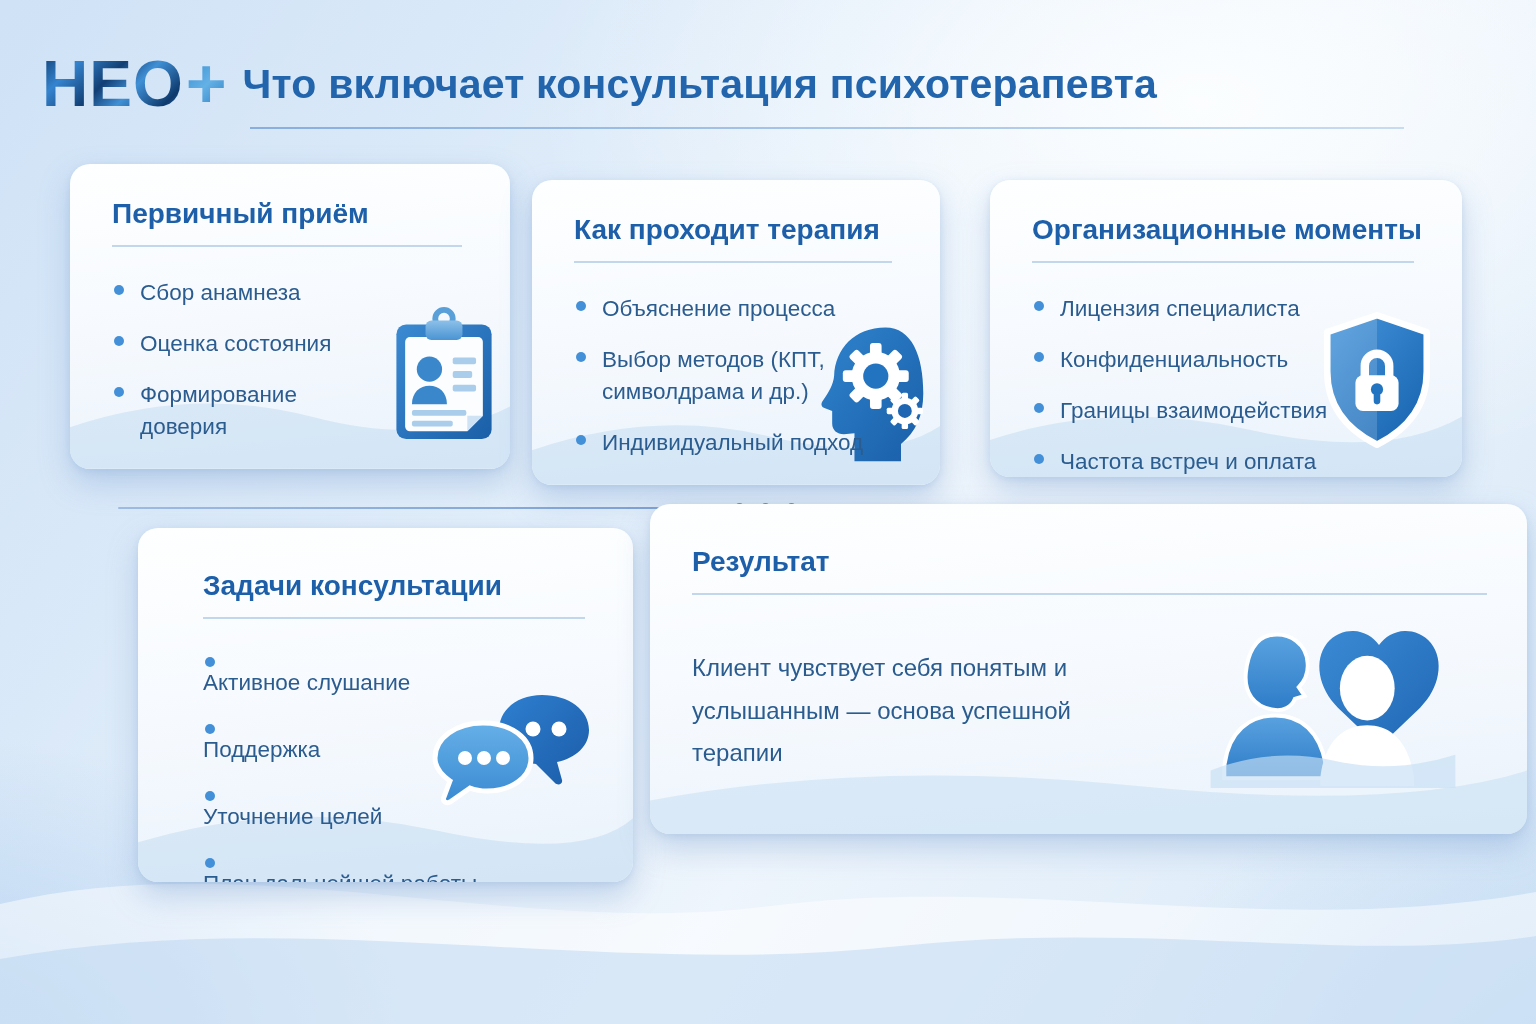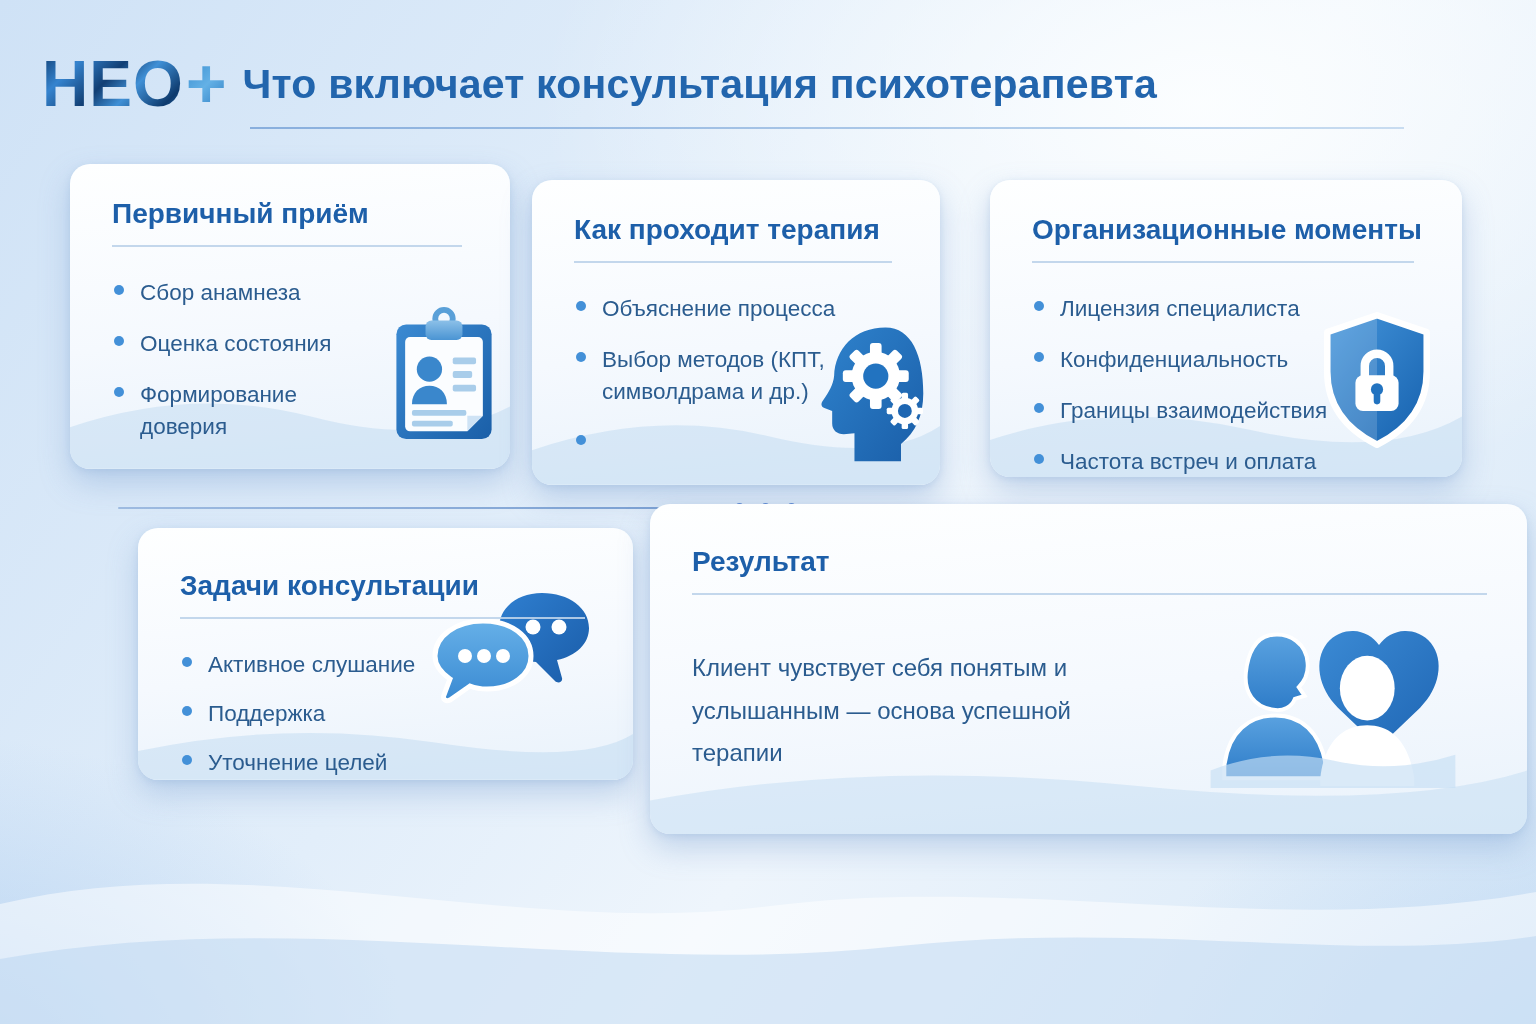--- a/index.html
+++ b/index.html
@@ -51,30 +51,30 @@
 
   .divider { position:absolute; left:118px; top:503px; width:1294px; display:flex; align-items:center; }
   .divider .line { flex:1; height:2px; background:linear-gradient(90deg, rgba(110,150,205,.55), rgba(110,150,205,.9)); border-radius:2px; }
   .divider .dots { display:flex; gap:17px; margin:0 26px; }
   .divider .dots i { width:9px; height:9px; border-radius:50%; background:#5c87cf; display:block; }
 
   
   #card-primary { left:70px;  top:164px; width:440px; height:305px; }
   #card-therapy { left:532px; top:180px; width:408px; height:305px; }
   #card-org     { left:990px; top:180px; width:472px; height:297px; }
-  #card-tasks   { left:138px; top:528px; width:495px; height:252px; }
+  #card-tasks   { left:138px; top:528px; width:495px; height:354px;padding-left:23px; }
   #card-result  { left:650px; top:504px; width:877px; height:330px; }
 
   #card-primary .card-icon { right:12px;  bottom:26px; }
   #card-therapy .card-icon { right:8px;   bottom:20px; }
   #card-org .card-icon     { right:24px;  bottom:26px; }
   #card-tasks .card-icon   { right:32px;  bottom:62px; }
   #card-result .card-icon  { right:70px;  bottom:46px; }
 
-  #card-tasks .card-list li { margin-bottom:17px; }
+  #card-tasks .card-list li { margin-bottom:17px;flex-direction:column; }
 </style>
 </head>
 <body>
 
 <svg class="bg-waves" viewBox="0 0 1536 240" preserveAspectRatio="none">
   <path d="M0 120 C 250 60 520 155 770 122 C 1020 90 1280 155 1536 108 L1536 240 L0 240 Z" fill="rgba(255,255,255,0.5)"></path>
   <path d="M0 175 C 300 120 600 195 900 162 C 1150 136 1350 180 1536 152 L1536 240 L0 240 Z" fill="rgba(173,205,238,0.4)"></path>
 </svg>
 
 <div class="topbar">
@@ -145,20 +145,21 @@
       <li>
           <span class="dot"></span>
           <span class="item-text">Объяснение процесса</span>
         </li>
       <li>
           <span class="dot"></span>
           <span class="item-text" style="max-width:248px">Выбор методов (КПТ, символдрама и др.)</span>
         </li>
       <li>
           <span class="dot"></span>
+          <span class="item-text">Индивидуальный подход</span>
         </li>
     </ul>
   </div>
   <svg class="card-icon" width="126" height="142" viewBox="0 0 130 145">
     <defs>
       <linearGradient id="headG" x1="0" y1="0" x2="1" y2="1">
         <stop offset="0" stop-color="#2f83cd"></stop>
           <stop offset="1" stop-color="#1a5ea8"></stop>
       </linearGradient>
     </defs>

